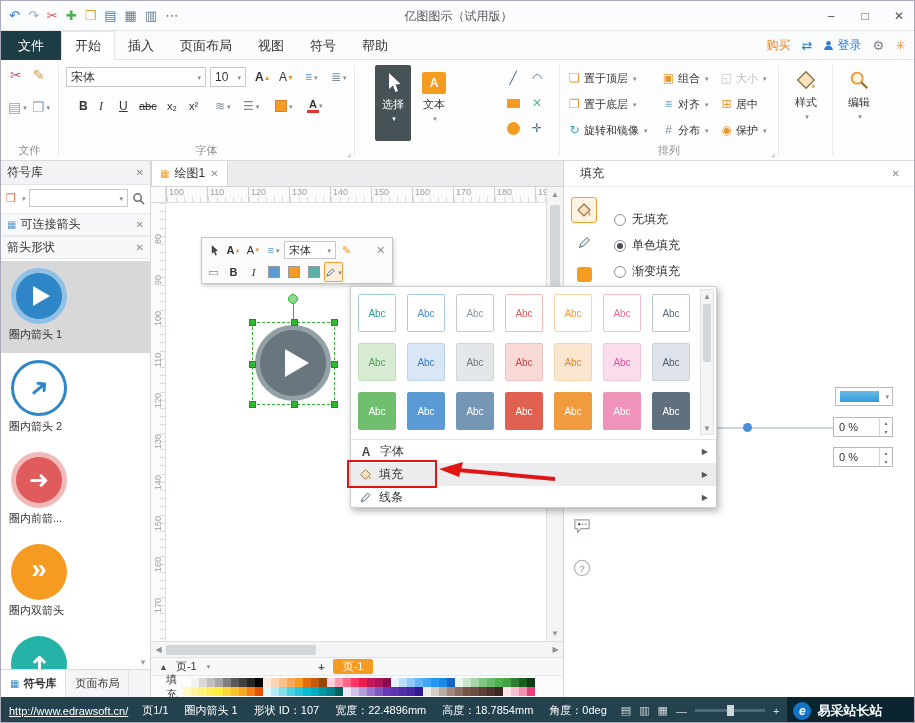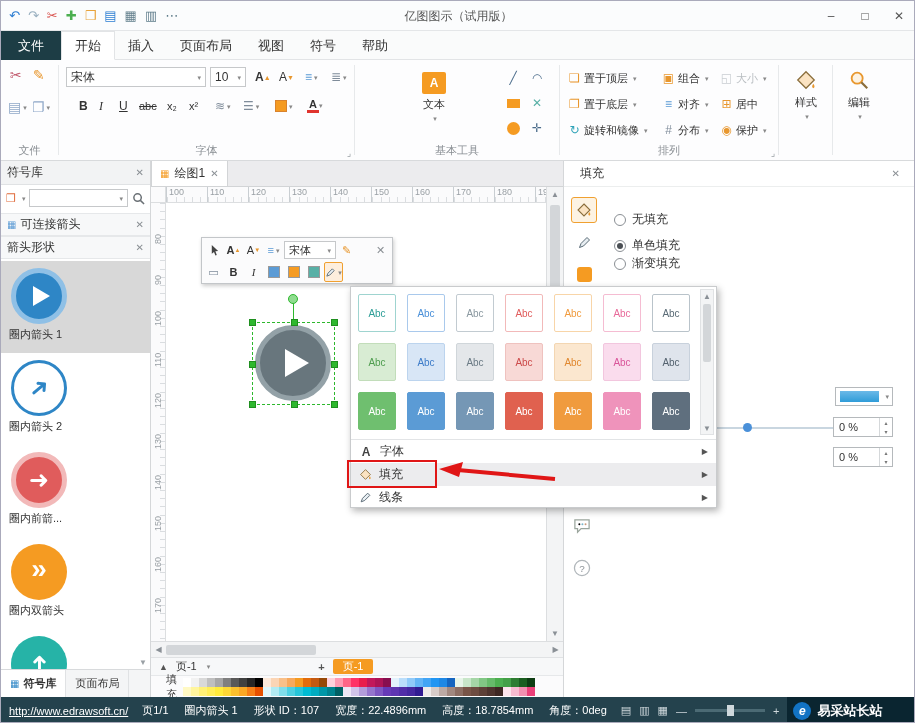--- a/index.html
+++ b/index.html
@@ -118,20 +118,33 @@
   </div>
 
   <div id="menubar" class="abs fx">
     <span class="tab file">文件</span>
     <span class="tab active">开始</span>
     <span class="tab">插入</span>
     <span class="tab">页面布局</span>
     <span class="tab">视图</span>
     <span class="tab">符号</span>
     <span class="tab">帮助</span>
+    <div class="abs fx" style="right:10px;top:0;height:29px;gap:11px">
+      <span style="color:#e8821e">购买</span>
+      <span style="color:#2d7dd2;font-size:13px">⇄</span>
+      <span class="fx" style="color:#2d7dd2;gap:3px">
+        <svg width="11" height="11" viewBox="0 0 12 12">
+            <circle cx="6" cy="3.6" r="2.5" fill="#2d7dd2"></circle>
+            <path d="M1.2 11 a4.8 4.8 0 0 1 9.6 0 Z" fill="#2d7dd2"></path>
+          </svg>
+        <span>登录</span>
+      </span>
+      <span style="color:#7a8086;font-size:13px">⚙</span>
+      <span style="color:#f59b22;font-size:13px">✳</span>
+    </div>
   </div>
 
   <div id="ribbon" class="abs">
 
     <div class="abs" style="left:0;top:0;width:57px;height:100px">
       <span class="abs ribico" style="left:9px;top:8px;color:#c0566a">✂</span>
       <span class="abs ribico" style="left:32px;top:8px;color:#e8972e">✎</span>
       <span class="abs fx" style="left:7px;top:40px">
           <span class="ribico" style="color:#8fa8c8">▤</span>
           <span class="caret">▾</span>
@@ -180,36 +193,42 @@
           <b style="font-size:11px">A</b>
           <span style="width:12px;height:3px;background:#e0342e;display:block"></span>
         </span>
       <span class="abs caret" style="left:258px;top:42px">▾</span>
       <div class="glabel">字体</div>
       <span class="abs" style="right:3px;bottom:2px;font-size:9px;color:#9aa0a5">⌟</span>
     </div>
     <div class="gsep" style="left:353px"></div>
 
     <div class="abs" style="left:354px;top:0;width:204px;height:100px">
+      <div class="abs bigbtn" style="left:20px;top:5px;width:36px;height:76px;background:#475257;border-radius:2px;padding-top:7px">
+        <svg width="18" height="22" viewBox="0 0 18 22">
+            <path d="M5 1 L5 17 L9 13.5 L11.5 20 L14 19 L11.5 12.5 L16.5 12 Z" fill="#fff"></path>
+          </svg>
+        <span style="color:#fff;font-size:11px">选择</span>
+        <span class="caret" style="color:#fff">▾</span>
+      </div>
       <div class="abs bigbtn" style="left:61px;top:5px;width:36px;height:76px;padding-top:7px">
         <span class="ctr" style="width:24px;height:22px;background:#f59b22;color:#fff;font-weight:bold;border-radius:2px">A</span>
         <span style="font-size:11px">文本</span>
         <span class="caret">▾</span>
       </div>
       <span class="abs ctr" style="left:148px;top:8px;width:20px;height:20px;color:#4a6b8a">╱</span>
       <span class="abs ctr" style="left:172px;top:8px;width:20px;height:20px;color:#4a6b8a">◠</span>
       <span class="abs ctr" style="left:148px;top:33px;width:20px;height:20px">
           <span style="width:13px;height:9px;background:#f59b22;display:block"></span>
         </span>
       <span class="abs ctr" style="left:172px;top:33px;width:20px;height:20px;color:#58b0a6">✕</span>
       <span class="abs ctr" style="left:148px;top:58px;width:20px;height:20px">
           <span style="width:13px;height:13px;background:#f59b22;border-radius:50%;display:block"></span>
         </span>
       <span class="abs ctr" style="left:172px;top:58px;width:20px;height:20px;color:#4a6b8a">✛</span>
-      <div class="glabel">基本工具</div>
     </div>
     <div class="gsep" style="left:558px"></div>
 
     <div class="abs" style="left:559px;top:0;width:218px;height:100px">
       <div class="abs arr-item" style="left:8px;top:6px">
           <span class="arr-ic" style="color:#e8972e">❏</span>
           <span>置于顶层</span>
           <span class="caret">▾</span>
         </div>
       <div class="abs arr-item" style="left:8px;top:32px">
@@ -541,21 +560,21 @@
     </div>
 
     <label class="radiorow" style="top:50px">
       <span class="radio"></span>
         <span>无填充</span>
     </label>
     <label class="radiorow" style="top:76px">
       <span class="radio sel"></span>
         <span>单色填充</span>
     </label>
-    <label class="radiorow" style="top:94px">
+    <label class="radiorow" style="top:102px">
       <span class="radio"></span>
         <span>渐变填充</span>
     </label>
 
     <div class="abs fx" style="left:271px;top:226px;width:58px;height:19px;border:1px solid #b5b9bc;background:#fff">
       <span style="flex:1;height:11px;margin:0 4px;background:linear-gradient(#6cb9e8,#2f9cd8)"></span>
       <span class="caret" style="margin-right:3px">▾</span>
     </div>
 
     <div class="abs" style="left:52px;top:266px;width:220px;height:2px;background:#c9d6e0"></div>

